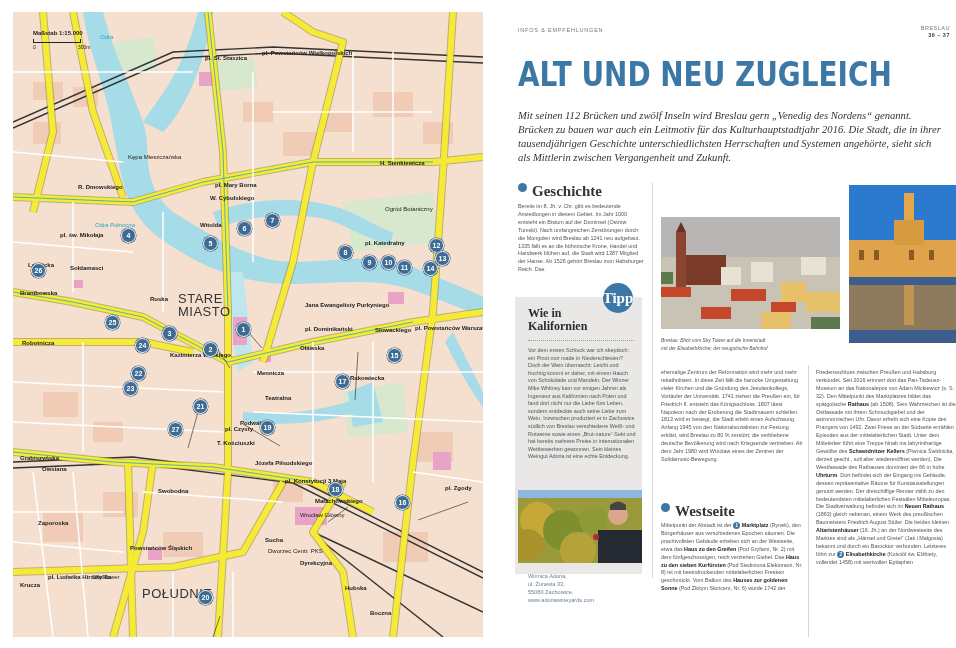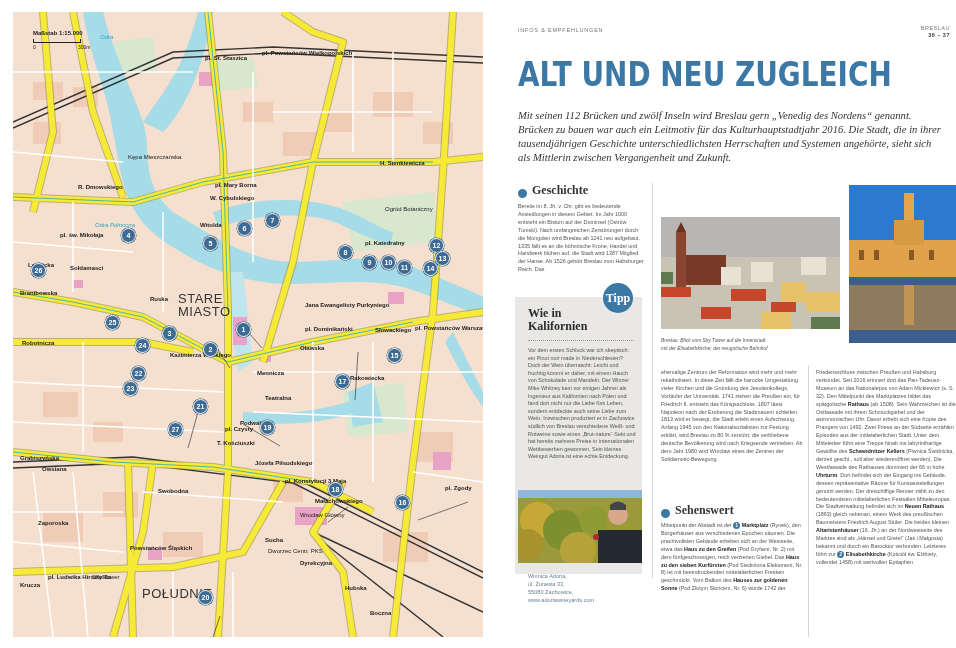--- a/index.html
+++ b/index.html
@@ -27,33 +27,33 @@
   
   .article { position: absolute; left: 500px; top: 0; width: 456px; height: 648px; }
   .running-head { position: absolute; left: 18px; top: 27px; font-size: 5.5px; letter-spacing: 0.8px; color: #777; }
   .page-ref { position: absolute; right: 6px; top: 25px; text-align: right; font-size: 5.5px; letter-spacing: 0.5px; color: #777; line-height: 7px; }
   .page-ref b { color: #444; font-weight: bold; }
   .headline { position: absolute; left: 18px; top: 54px; font-family: "DejaVu Sans", sans-serif; font-weight: bold;
               font-size: 34px; color: #3b78a6; letter-spacing: 0px; transform: scaleX(0.82); transform-origin: left center; white-space: nowrap; }
   .lead { position: absolute; left: 18px; top: 109px; width: 425px; font-family: "Liberation Serif", serif; font-style: italic;
           font-size: 10.6px; line-height: 14px; color: #333; }
 
-  .section-head { position: absolute; font-family: "Liberation Serif", serif; font-weight: bold; font-size: 12px; color: #333; display: flex; align-items: flex-end; }
+  .section-head { position: absolute; font-family: "Liberation Serif", serif; font-weight: bold; font-size: 15px; color: #333; display: flex; align-items: flex-start; }
   .dot { width: 9px; height: 9px; border-radius: 50%; background: #3b78a6; margin-right: 5px; display: inline-block; }
 
   .body-text { position: absolute; font-size: 5.4px; line-height: 7.9px; color: #555; text-align: left; }
   .body-text b { color: #222; font-weight: bold; }
   .num-badge { display: inline-block; width: 7px; height: 7px; border-radius: 50%; background: #3b78a6; color: #fff; font-size: 4.5px;
                text-align: center; line-height: 7px; font-weight: bold; vertical-align: middle; }
 
   .col-rule { position: absolute; width: 1px; background: #d7d7d7; }
 
   .tip-box { position: absolute; left: 15px; top: 297px; width: 127px; height: 277px; background: #e9e8e6; }
   .tip-badge { position: absolute; left: 103px; top: 283px; width: 30px; height: 30px; border-radius: 50%; background: #3b78a6;
-               color: #fff; font-family: "Liberation Serif", serif; font-size: 12px; display: flex; align-items: center; justify-content: center; font-weight: bold; }
+               color: #fff; font-family: "Liberation Serif", serif; font-size: 15px; display: flex; align-items: center; justify-content: center; font-weight: bold; }
   .tip-title { position: absolute; left: 28px; top: 307px; font-family: "Liberation Serif", serif; font-weight: bold; font-size: 12px; line-height: 13px; color: #2c2c2c; }
   .tip-divider { position: absolute; left: 28px; top: 340px; width: 106px; border-top: 1px dotted #999; }
   .tip-photo { position: absolute; left: 18px; top: 490px; width: 124px; height: 73px; overflow: hidden; }
   .tip-address { position: absolute; left: 28px; top: 572px; font-size: 5.6px; line-height: 8px; color: #6a7f98; }
 
   .photo1 { position: absolute; left: 161px; top: 217px; width: 179px; height: 112px; overflow: hidden; }
   .photo2 { position: absolute; left: 349px; top: 185px; width: 107px; height: 158px; overflow: hidden; }
   .caption { position: absolute; left: 161px; top: 337px; font-size: 4.9px; line-height: 7.5px; font-style: italic; color: #555; }
 </style>
 </head>
@@ -381,20 +381,20 @@
   </div>
   <div class="caption">
     <div>Breslau: Blick vom Sky Tower auf die Innenstadt</div>
     <div>mit der Elisabethkirche; der neugotische Bahnhof</div>
   </div>
 
   <p class="body-text" style="left:161px; top:369px; width:142px;">ehemalige Zentrum der Reformation wird mehr und mehr rekatholisiert. In diese Zeit fällt die barocke Umgestaltung vieler Kirchen und die Gründung des Jesuitenkollegs, Vorläufer der Universität. 1741 ziehen die Preußen ein, für Friedrich II. entsteht das Königsschloss. 1807 lässt Napoleon nach der Eroberung die Stadtmauern schleifen. 1813 wird er besiegt, die Stadt erlebt einen Aufschwung. Anfang 1945 von den Nationalsozialisten zur Festung erklärt, wird Breslau zu 80 % zerstört; die verbliebene deutsche Bevölkerung wird nach Kriegsende vertrieben. Ab dem Jahr 1980 wird Wrocław eines der Zentren der Solidarność-Bewegung.</p>
 
   <div class="section-head" style="left:161px; top:503px;">
     <span class="dot"></span>
-    <span>Sehenswert</span>
+    <span>Westseite</span>
   </div>
   <p class="body-text" style="left:161px; top:522px; width:142px;"><span>Mittelpunkt der Altstadt ist der </span><span class="num-badge">1</span> <b>Marktplatz</b><span> (Rynek), den Bürgerhäuser aus verschiedenen Epochen säumen. Die prachtvollsten Gebäude erheben sich an der Westseite, etwa das </span><b>Haus zu den Greifen</b><span> (Pod Gryfami, Nr. 2) mit dem fünfgeschossigen, reich verzierten Giebel. Das </span><b>Haus zu den sieben Kurfürsten</b><span> (Pod Siedmiona Elektorami, Nr. 8) ist mit beeindruckenden mittelalterlichen Fresken geschmückt. Vom Balkon des </span><b>Hauses zur goldenen Sonne</b><span> (Pod Złotym Słońcem, Nr. 6) wurde 1742 der</span></p>
 
   <div class="col-rule" style="left:308px; top:365px; height:272px;"></div>
 
   <p class="body-text" style="left:316px; top:369px; width:140px;"><span>Friedensschluss zwischen Preußen und Habsburg verkündet. Seit 2016 erinnert dort das Pan-Tadeusz-Museum an das Nationalepos von Adam Mickiewicz (s. S. 32). Den Mittelpunkt des Marktplatzes bildet das spätgotische </span><b>Rathaus</b><span> (ab 1508). Sein Wahrzeichen ist die Ostfassade mit ihrem Schmuckgiebel und der astronomischen Uhr. Davor erhebt sich eine Kopie des Prangers von 1492. Zwei Friese an der Südseite erzählen Episoden aus der mittelalterlichen Stadt. Unter dem Mittelerker führt eine Treppe hinab ins labyrinthartige Gewölbe des </span><b>Schweidnitzer Kellers</b><span> (Piwnica Świdnicka, derzeit geschl., soll aber wiedereröffnet werden). Die Westfassade des Rathauses dominiert der 66 m hohe </span><b>Uhrturm</b><span>. Dort befindet sich der Eingang ins Gebäude, dessen repräsentative Räume für Kunstausstellungen genutzt werden. Der dreischiffige Remter zählt zu den bedeutendsten mittelalterlichen Festsälen Mitteleuropas. Die Stadtverwaltung befindet sich im </span><b>Neuen Rathaus</b><span> (1863) gleich nebenan, einem Werk des preußischen Baumeisters Friedrich August Stüler. Die beiden kleinen </span><b>Altaristenhäuser</b><span> (16. Jh.) an der Nordwestseite des Marktes sind als „Hänsel und Gretel“ (Jaś i Małgosia) bekannt und durch ein Barocktor verbunden. Letzteres führt zur </span><span class="num-badge">2</span> <b>Elisabethkirche</b><span> (Kościół św. Elżbiety, vollendet 1458) mit wertvollen Epitaphen</span></p>
 </div>
 
 </body></html>

